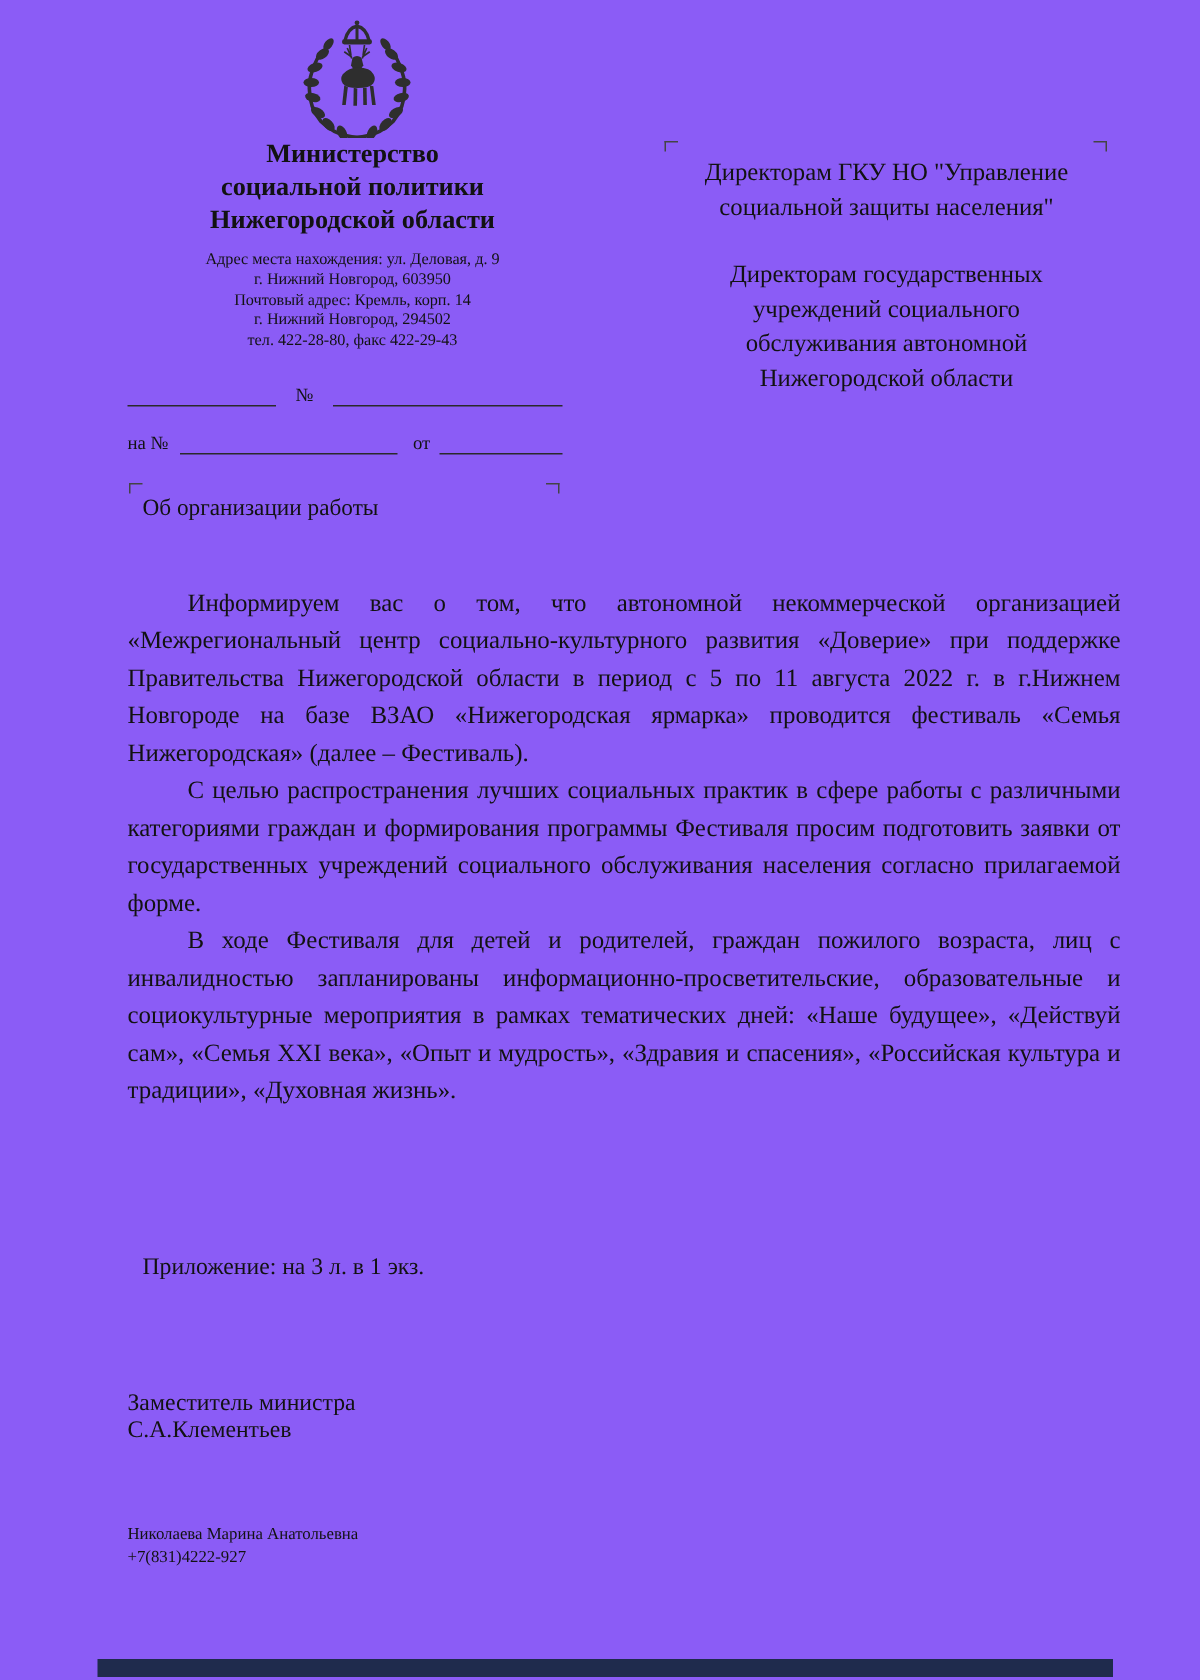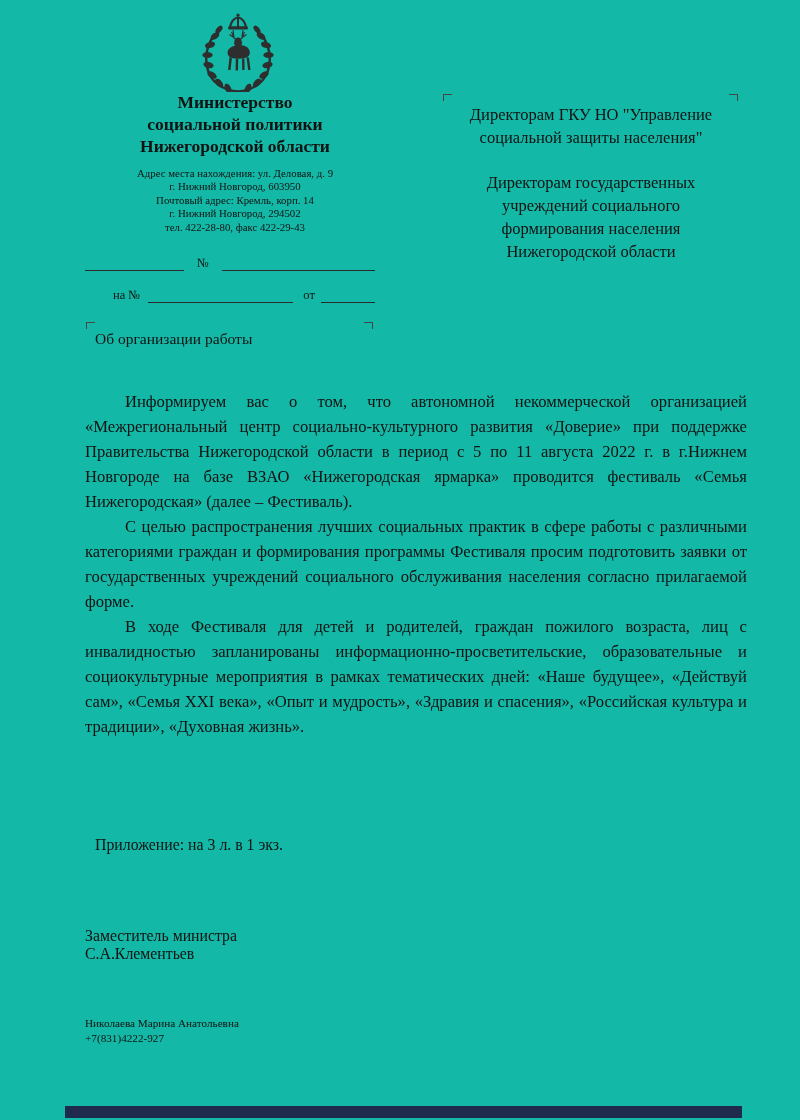--- a/index.html
+++ b/index.html
@@ -3,21 +3,21 @@
 <meta charset="utf-8">
 <style>
   * { margin:0; padding:0; box-sizing:border-box; }
   html,body { width:800px; height:1120px; }
   body {
     background:#ffffff;
     font-family:"Liberation Serif", serif;
     color:#121212;
     -webkit-font-smoothing:antialiased;
   }
-  .sheet { position:relative; width:800px; height:1120px; background:#14b8a6; overflow:hidden; }
+  .sheet { position:relative; width:800px; height:1120px; background:#8b5cf6; overflow:hidden; }
   .abs { position:absolute; }
 
   
   .emblem { left:199px; top:12px; width:78px; height:80px; }
   .ministry {
     left:80px; top:91px; width:310px;
     text-align:center; font-weight:bold;
     font-size:17.5px; line-height:22px;
   }
   .address {
@@ -26,21 +26,21 @@
   }
 
   
   .refrow { font-size:12.5px; }
   .blank { display:inline-block; border-bottom:1px solid #2a2a2a; height:14px; vertical-align:baseline; }
   .refrow1 { left:85px; top:256px; width:290px; display:flex; align-items:flex-end; }
   .refrow1 .b1 { width:99px; }
   .refrow1 .num { padding:0 13px 0 13px; }
   .refrow1 .b2 { flex:1; }
   .refrow2 { left:85px; top:288px; width:290px; display:flex; align-items:flex-end; }
-  .refrow2 .lbl { padding-right:8px; white-space:nowrap;margin-left:28px; }
+  .refrow2 .lbl { padding-right:8px; white-space:nowrap; }
   .refrow2 .b1 { width:145px; }
   .refrow2 .ot { padding:0 6px 0 10px; }
   .refrow2 .b2 { flex:1; }
 
   
   .corner { position:absolute; width:9px; height:7px; }
   .corner.tl { border-left:1px solid #444; border-top:1px solid #444; }
   .corner.tr { border-right:1px solid #444; border-top:1px solid #444; }
 
   
@@ -151,21 +151,21 @@
   <div class="corner tr" style="left:729px; top:94px;"></div>
 
   <div class="abs addressee">
     <div class="grp1">
       <div>Директорам ГКУ НО "Управление</div>
       <div>социальной защиты населения"</div>
     </div>
     <div class="grp2">
       <div>Директорам государственных</div>
       <div>учреждений социального</div>
-      <div>формирования населения</div>
+      <div>обслуживания автономной</div>
       <div>Нижегородской области</div>
     </div>
   </div>
 
   <div class="abs body-text">
     <p>Информируем вас о том, что автономной некоммерческой организацией «Межрегиональный центр социально-культурного развития «Доверие» при поддержке Правительства Нижегородской области в период с 5 по 11 августа 2022 г. в г.Нижнем Новгороде на базе ВЗАО «Нижегородская ярмарка» проводится фестиваль «Семья Нижегородская» (далее – Фестиваль).</p>
     <p>С целью распространения лучших социальных практик в сфере работы с различными категориями граждан и формирования программы Фестиваля просим подготовить заявки от государственных учреждений социального обслуживания населения согласно прилагаемой форме.</p>
     <p>В ходе Фестиваля для детей и родителей, граждан пожилого возраста, лиц с инвалидностью запланированы информационно-просветительские, образовательные и социокультурные мероприятия в рамках тематических дней: «Наше будущее», «Действуй сам», «Семья XXI века», «Опыт и мудрость», «Здравия и спасения», «Российская культура и традиции», «Духовная жизнь».</p>
   </div>
 

